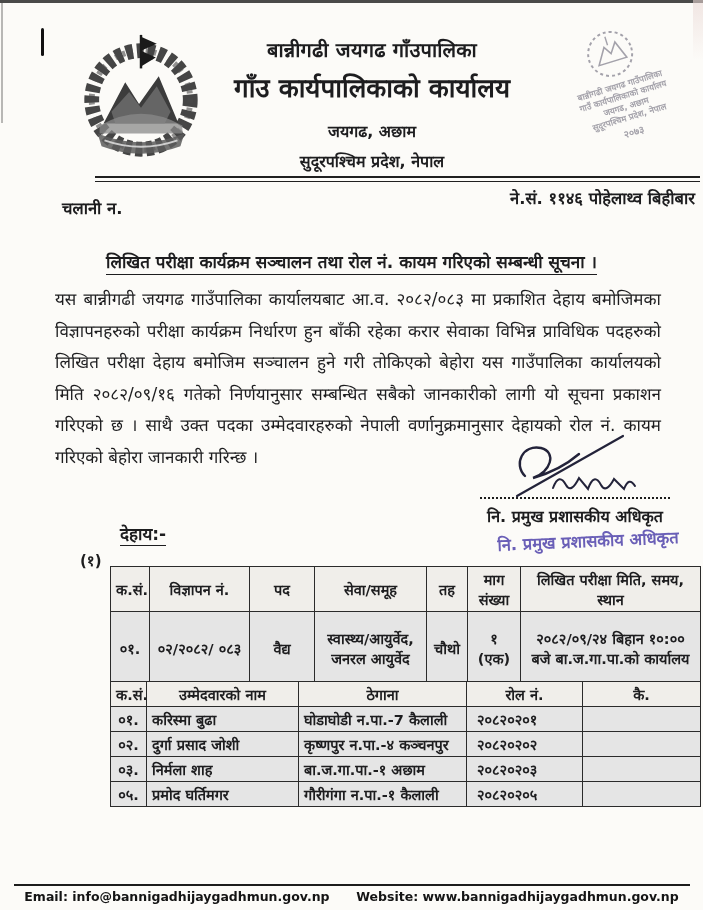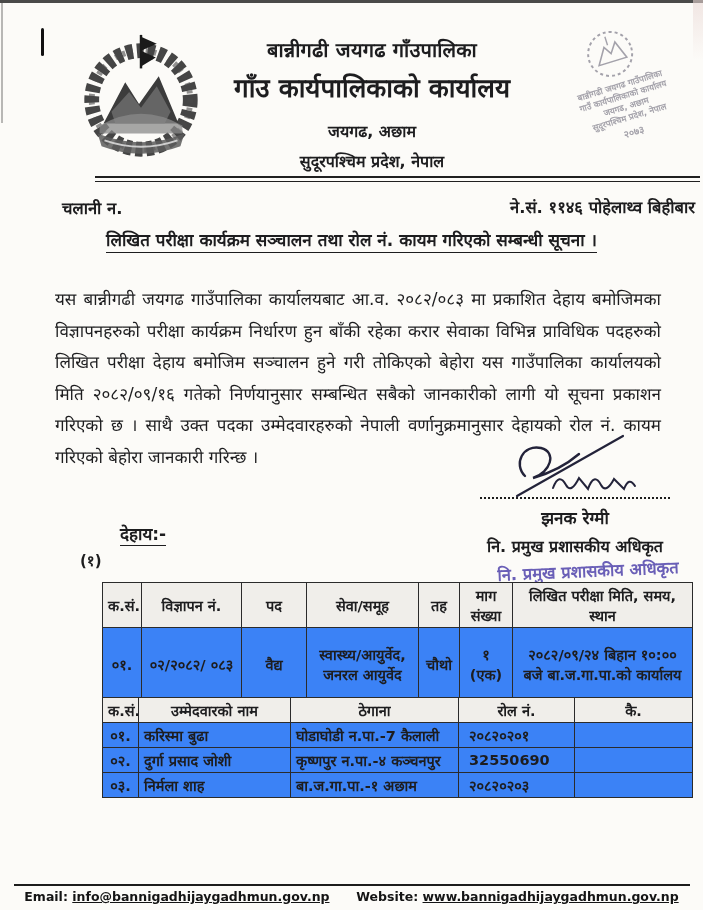--- a/index.html
+++ b/index.html
@@ -32,23 +32,23 @@
   .head-stamp .s-line{font-size:8.5px;line-height:11px;font-weight:600;}
   .head-stamp .s-year{font-size:10px;font-weight:700;margin-top:2px;}
 
   .double-rule{position:absolute;left:95px;top:176px;width:605px;height:3px;
     border-top:2px solid #202020;border-bottom:1.5px solid #202020;}
 
   
   .meta-left{position:absolute;left:62px;top:186px;font-size:16.5px;font-weight:600;}
   .meta-left .m2{margin-top:10px;}
   .meta-right{position:absolute;right:8px;top:186px;text-align:right;font-size:16.5px;font-weight:600;}
-  .meta-right .m2{margin-top:9px;}
-
-  .subject{position:absolute;left:0;top:228px;width:100%;text-align:center;}
+  .meta-right .m2{}
+
+  .subject{position:absolute;left:0;top:250px;width:100%;text-align:center;}
   .subject span{font-size:17px;font-weight:700;border-bottom:1.8px solid #1d1d1f;padding-bottom:2px;}
 
   .body-par{
     position:absolute;left:55px;top:284px;width:606px;
     font-size:17px;line-height:31.5px;text-align:justify;font-weight:500;
   }
 
   
   .sig-block{position:absolute;left:455px;top:438px;width:240px;text-align:center;}
   .sig-svg{position:absolute;left:40px;top:-6px;}
@@ -60,38 +60,38 @@
     font-size:16.5px;font-weight:800;color:#5b4fb0;opacity:.9;
     transform:rotate(-2.5deg);
   }
 
   .dehaya{position:absolute;left:120px;top:522px;}
   .dehaya span{font-size:17px;font-weight:700;border-bottom:1.8px solid #1d1d1f;padding-bottom:1px;}
   .tbl1-num{position:absolute;left:80px;top:550px;font-size:15px;font-weight:600;}
 
   
   table{border-collapse:collapse;table-layout:fixed;}
-  .tbl{position:absolute;left:102px;width:590px;background:#3b82f6;margin-top:16px;}
+  .tbl{position:absolute;left:110px;width:590px;background:#e5e5e5;}
   .tbl1{top:566px;}
   .tbl2{top:681px;}
   .tbl th,.tbl td{border:1.4px solid #2b2b2b;font-size:14.5px;padding:2px 5px;overflow:hidden;}
   .tbl th{font-weight:700;background:#f0eeea;}
   .tbl1 th{height:34px;}
   .tbl1 td{height:68px;text-align:center;font-weight:600;}
   .tbl1 th{text-align:center;}
   .tbl2 th{height:19px;text-align:center;}
   .tbl2 td{height:20px;font-weight:600;}
   .tbl2 td:first-child{text-align:center;}
   .tbl2 td:nth-child(4){padding-left:10px;}
 
   
   .foot-rule{position:absolute;left:14px;top:884px;width:676px;height:2px;background:#1c1c1c;}
   .footer{position:absolute;left:0;top:889px;width:100%;text-align:center;
     font-size:12.5px;font-weight:700;color:#141414;}
-  .footer .lnk{text-decoration:underline;}
+  .footer .lnk{}
   .footer .gap{display:inline-block;width:18px;}
 </style>
 </head>
 <body>
 
 <div class="page">
 
   <div class="scan-topline"></div>
   <div class="scan-leftedge"></div>
   <div class="scan-tick"></div>
@@ -144,21 +144,20 @@
 
   <div class="body-par">यस बान्नीगढी जयगढ गाउँपालिका कार्यालयबाट आ.व. २०८२/०८३ मा प्रकाशित देहाय बमोजिमका विज्ञापनहरुको परीक्षा कार्यक्रम निर्धारण हुन बाँकी रहेका करार सेवाका विभिन्न प्राविधिक पदहरुको लिखित परीक्षा देहाय बमोजिम सञ्चालन हुने गरी तोकिएको बेहोरा यस गाउँपालिका कार्यालयको मिति २०८२/०९/१६ गतेको निर्णयानुसार सम्बन्धित सबैको जानकारीको लागी यो सूचना प्रकाशन गरिएको छ  ।  साथै उक्त पदका उम्मेदवारहरुको नेपाली वर्णानुक्रमानुसार देहायको रोल नं. कायम गरिएको बेहोरा जानकारी गरिन्छ ।</div>
 
   <div class="sig-block">
     <svg class="sig-svg" width="175" height="72" viewBox="0 0 175 72">
       <path d="M30,44 C18,32 28,12 46,16 C62,20 56,40 38,46 C52,42 70,34 84,22" fill="none" stroke="#23233a" stroke-width="2.4" stroke-linecap="round"></path>
       <path d="M22,64 L128,4" fill="none" stroke="#23233a" stroke-width="2.2" stroke-linecap="round"></path>
       <path d="M58,56 q6,-16 13,-3 q5,9 13,-7 l9,11 q6,-17 13,-4 q5,9 13,-6 l10,10 q5,-13 11,-3" fill="none" stroke="#23233a" stroke-width="2" stroke-linecap="round"></path>
     </svg>
     <div class="sig-dots"></div>
-    <div class="sig-name">झनक रेग्मी</div>
     <div class="sig-title">नि. प्रमुख प्रशासकीय अधिकृत</div>
     <div class="sig-stamp">नि. प्रमुख प्रशासकीय अधिकृत</div>
   </div>
 
   <div class="dehaya">
     <span>देहाय:-</span>
   </div>
   <div class="tbl1-num">(१)</div>
 
   <table class="tbl tbl1">
@@ -217,28 +216,35 @@
           <td>०१.</td>
           <td>करिस्मा बुढा</td>
           <td>घोडाघोडी न.पा.-7 कैलाली</td>
           <td>२०८२०२०१</td>
           <td></td>
         </tr>
         <tr>
           <td>०२.</td>
           <td>दुर्गा प्रसाद जोशी</td>
           <td>कृष्णपुर न.पा.-४ कञ्चनपुर</td>
-          <td>32550690</td>
+          <td>२०८२०२०२</td>
           <td></td>
         </tr>
         <tr>
           <td>०३.</td>
           <td>निर्मला शाह</td>
           <td>बा.ज.गा.पा.-१ अछाम</td>
           <td>२०८२०२०३</td>
+          <td></td>
+        </tr>
+        <tr>
+          <td>०५.</td>
+          <td>प्रमोद घर्तिमगर</td>
+          <td>गौरीगंगा न.पा.-१ कैलाली</td>
+          <td>२०८२०२०५</td>
           <td></td>
         </tr>
       </tbody>
   </table>
 
   <div class="foot-rule"></div>
   <div class="footer">
     <span>Email:</span>
     <span class="lnk">info@bannigadhijaygadhmun.gov.np</span>
     <span class="gap"></span>

